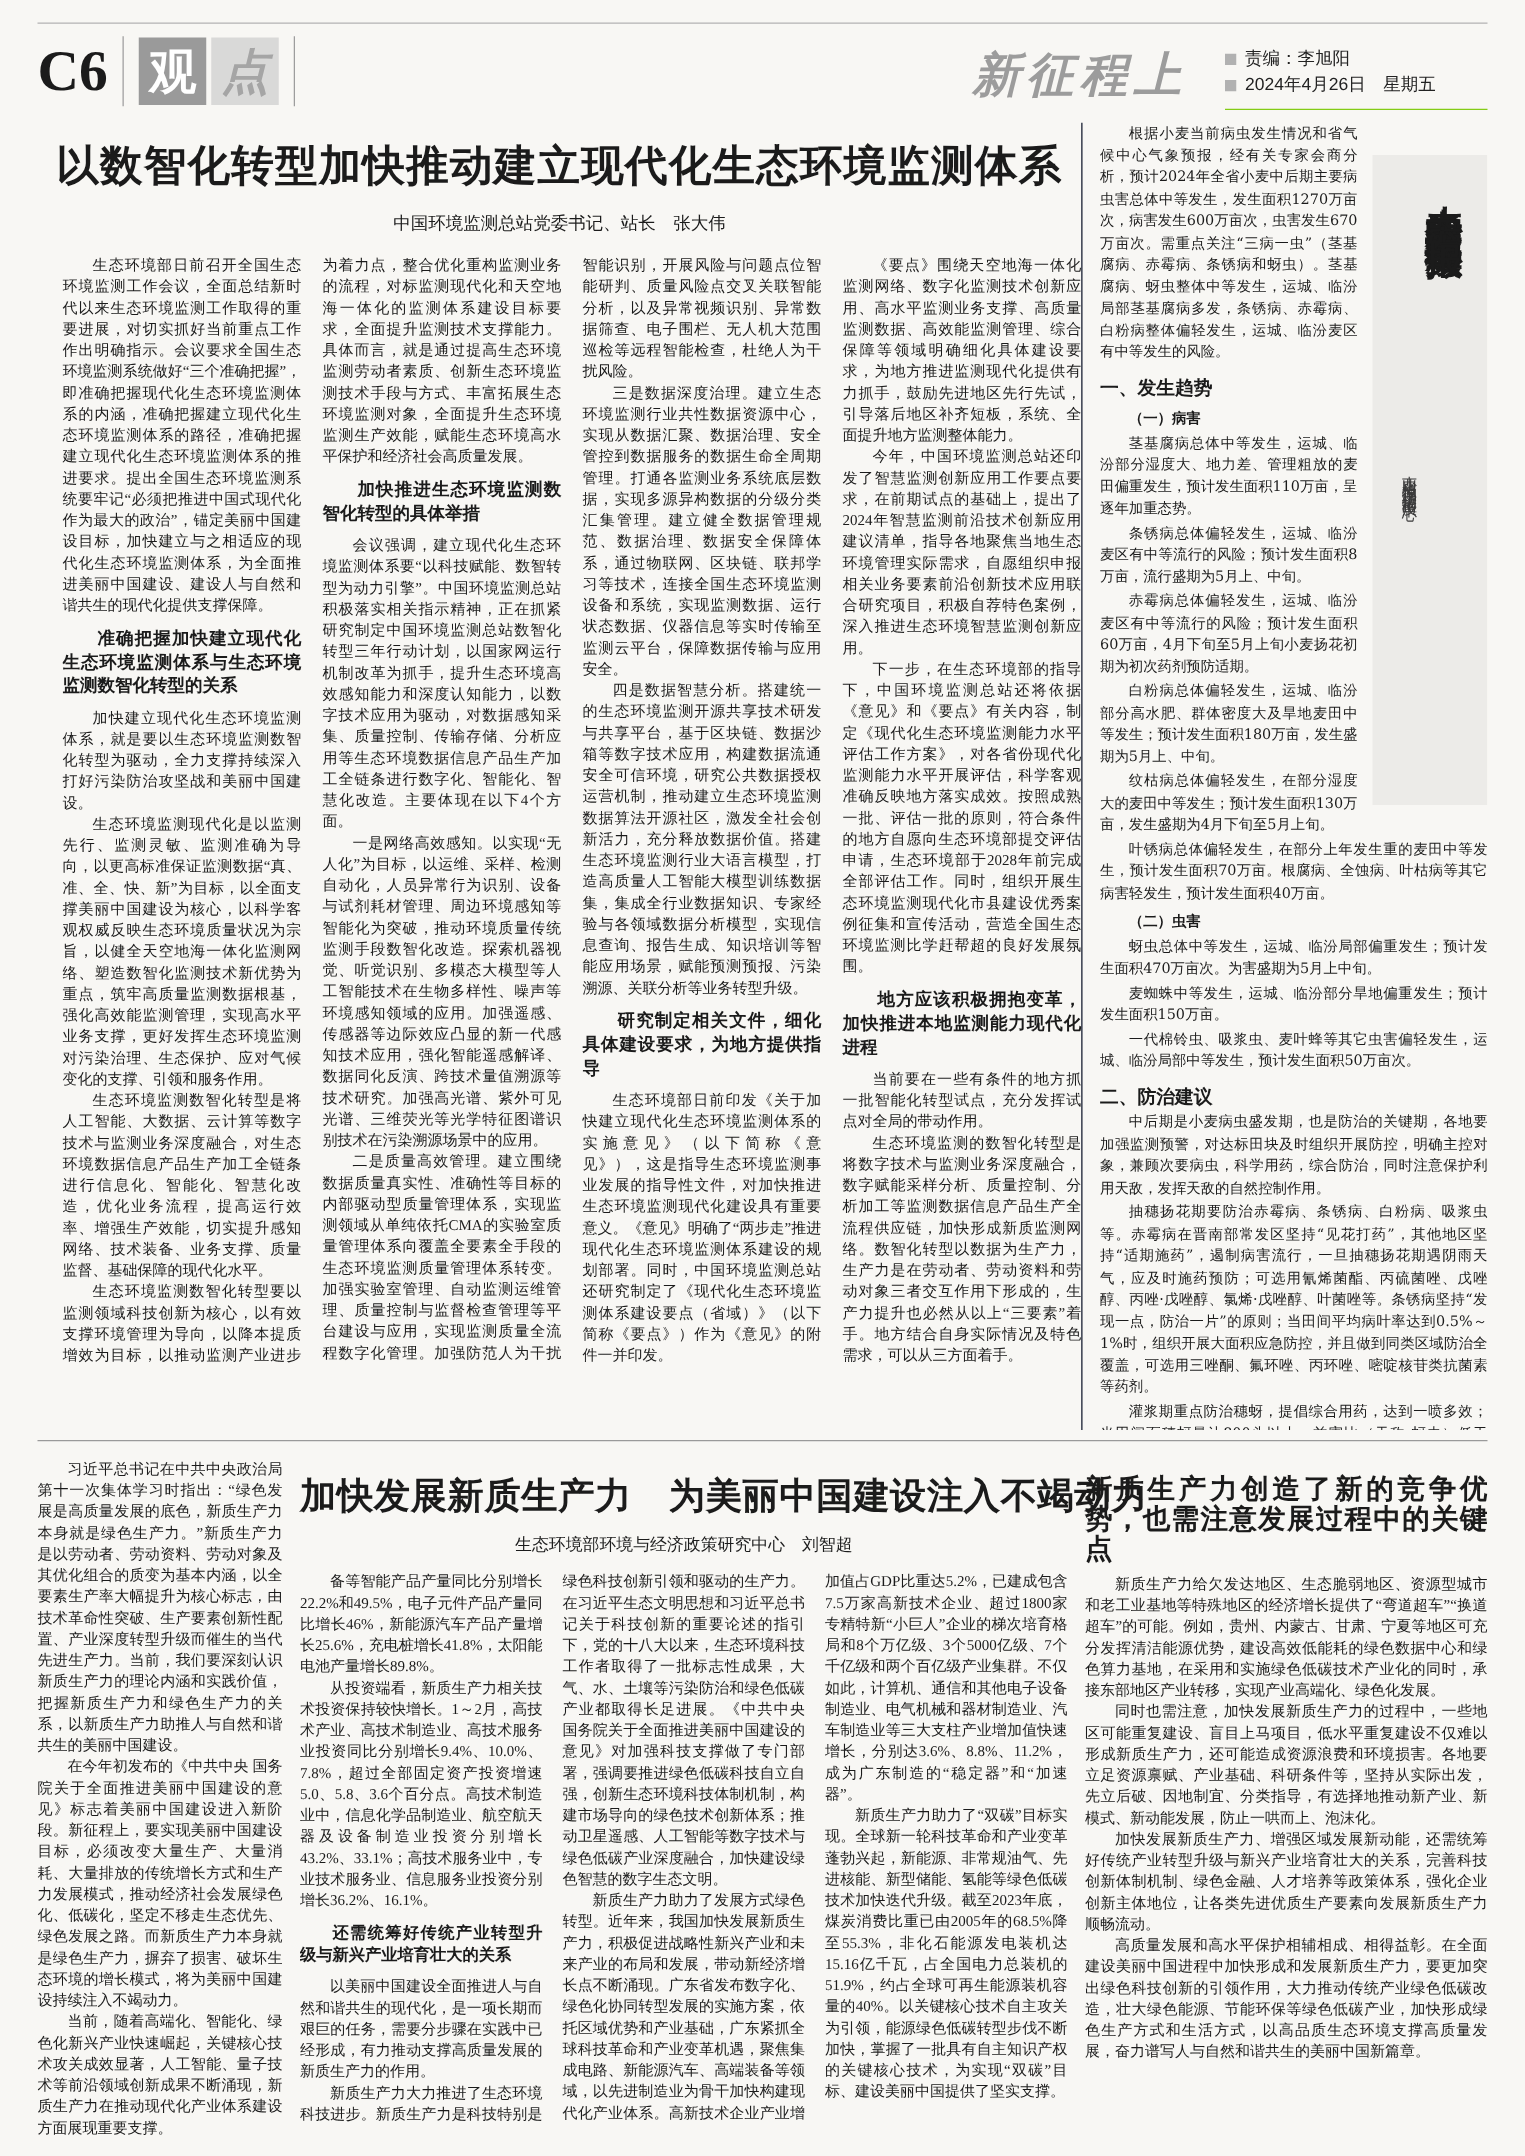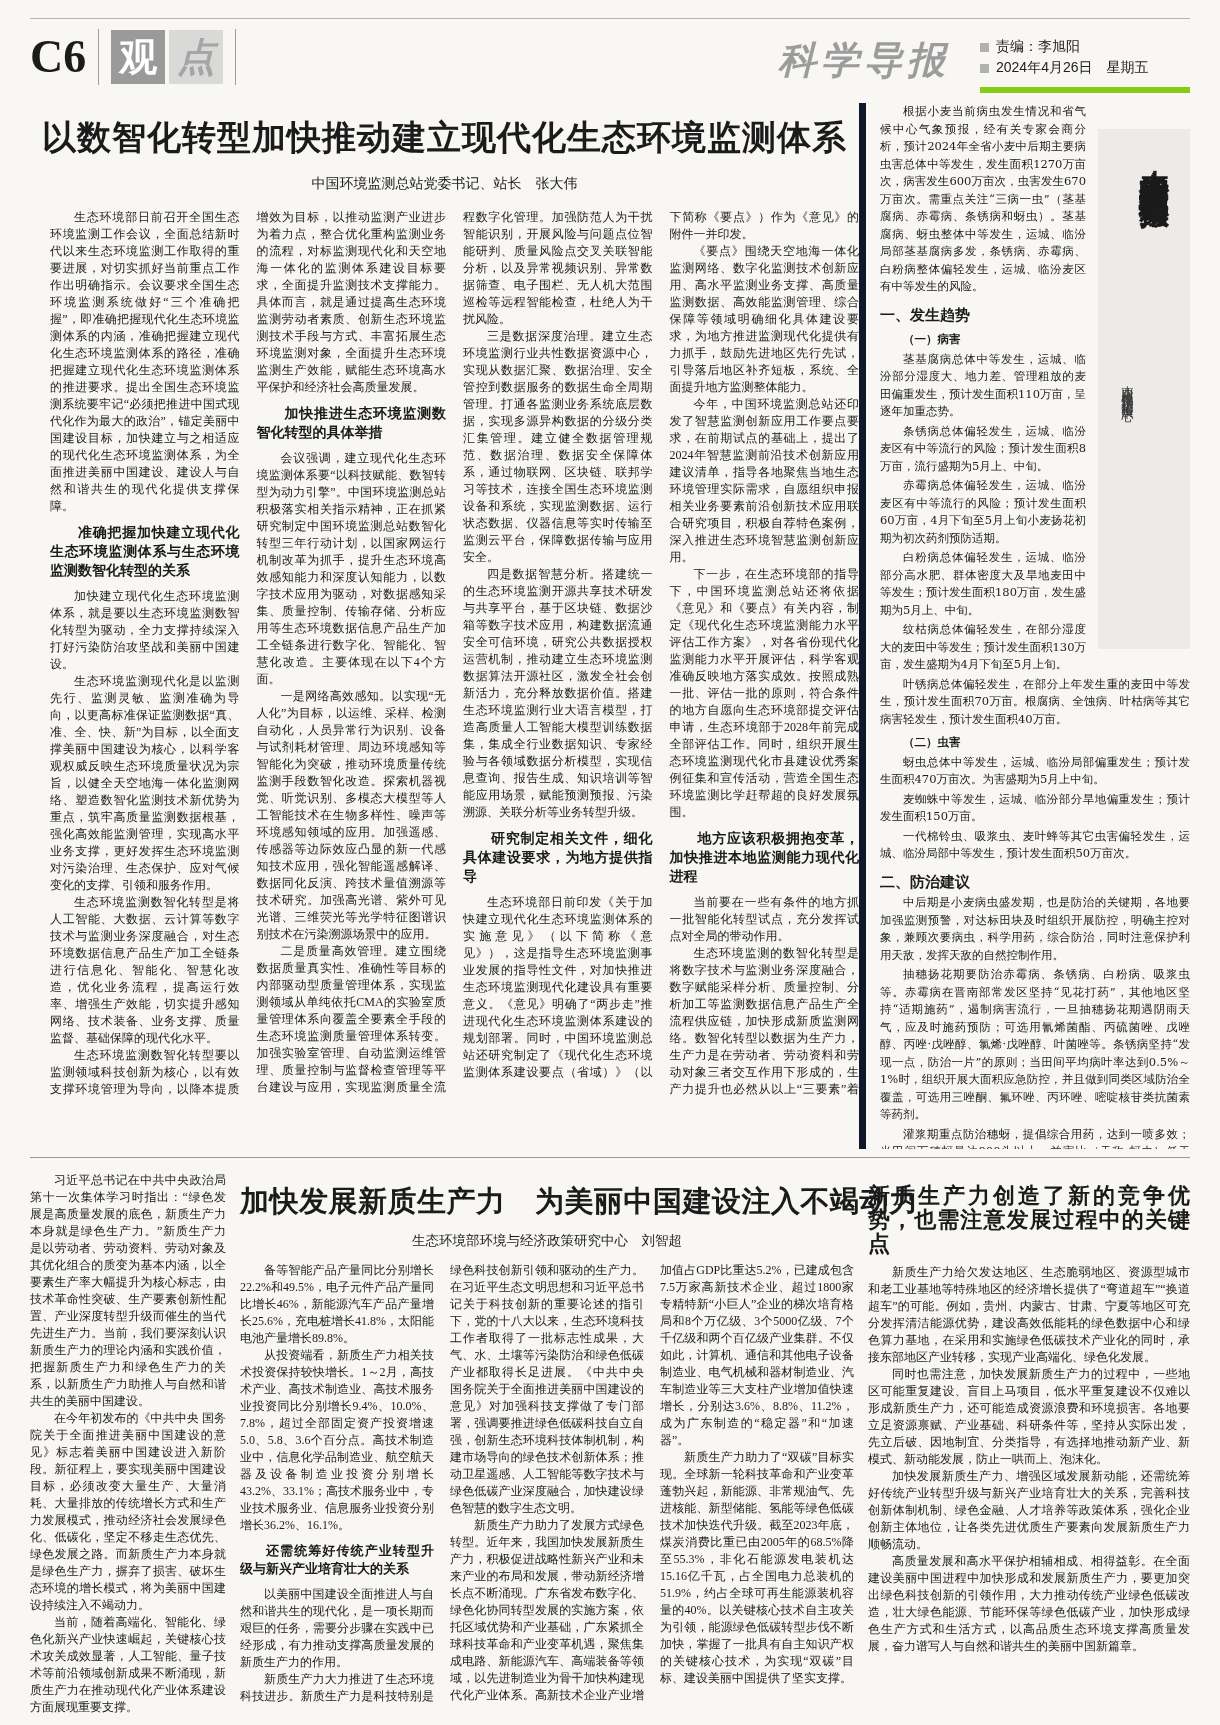--- a/index.html
+++ b/index.html
@@ -14,27 +14,27 @@
   .page-num { font-size:46px; font-weight:bold; line-height:54px; font-family:"Liberation Serif", serif; }
   .vdiv { width:1px; height:56px; background:#9d9d9d; }
   .section-logo { display:flex; gap:4px; }
   .logo-box1 { width:54px; height:54px; background:#9a9a9a; color:#ffffff; font-size:38px; font-weight:bold;
                display:flex; align-items:center; justify-content:center; font-family:"Liberation Sans", sans-serif; }
   .logo-box2 { width:54px; height:54px; background:#d9d9d8; color:#a5a5a5; font-size:38px; font-weight:bold; font-style:italic;
                display:flex; align-items:center; justify-content:center; font-family:"DejaVu Serif", serif; }
   .header-right { display:flex; align-items:flex-start; gap:30px; padding-top:6px; }
   .masthead { font-size:38px; color:#9c9c9c; font-weight:bold; font-style:italic; letter-spacing:5px; font-family:"DejaVu Serif", serif; }
   .issue-info { font-size:14px; font-family:"Liberation Sans", sans-serif; color:#222;
-                border-bottom:6px solid #84cc16; padding-bottom:7px; min-width:210px; }
+                border-bottom:1px solid #84cc16; padding-bottom:7px; min-width:210px; }
   .info-line { display:flex; align-items:center; gap:7px; margin:3px 0; }
   .sq { width:9px; height:9px; background:#b1b1b1; flex:0 0 auto; }
 
   
   .top-section { display:flex; margin-top:4px; height:1046px; overflow:hidden; }
-  .main-article { width:836px; flex:0 0 836px; border-right:7px solid #0f172a; }
+  .main-article { width:836px; flex:0 0 836px; border-right:1px solid #0f172a; }
   h1.main-headline { font-family:"Liberation Sans", sans-serif; font-size:34px; font-weight:900; text-align:center;
        letter-spacing:1px; white-space:nowrap; margin:12px 0 14px 0; }
   .byline { text-align:center; font-size:14px; margin-bottom:16px; }
   .main-body { column-count:4; column-gap:17px; height:898px; overflow:hidden;
                text-align:justify; font-size:12px; line-height:17px;margin-left:20px; }
   .para { text-indent:2em; }
   .para.subhead { font-family:"Liberation Sans", sans-serif; font-weight:bold; font-size:14px; line-height:19px;
                   margin:8px 0; text-indent:2em; }
   .para.heading { font-family:Liberation Mono, monospace; font-weight:bold; font-size:15.5px;
                   margin:12px 0 8px 0; text-indent:0; }
@@ -81,21 +81,21 @@
     <div class="header-left">
       <span class="page-num">C6</span>
       <span class="vdiv"></span>
       <span class="section-logo">
         <span class="logo-box1">观</span>
         <span class="logo-box2">点</span>
       </span>
       <span class="vdiv"></span>
     </div>
     <div class="header-right">
-      <div class="masthead">科学导报</div>
+      <div class="masthead">新征程上</div>
       <div class="issue-info">
         <div class="info-line">
           <span class="sq"></span>
           <span>责编：李旭阳</span>
         </div>
         <div class="info-line">
           <span class="sq"></span>
           <span>2024年4月26日　星期五</span>
         </div>
       </div>

